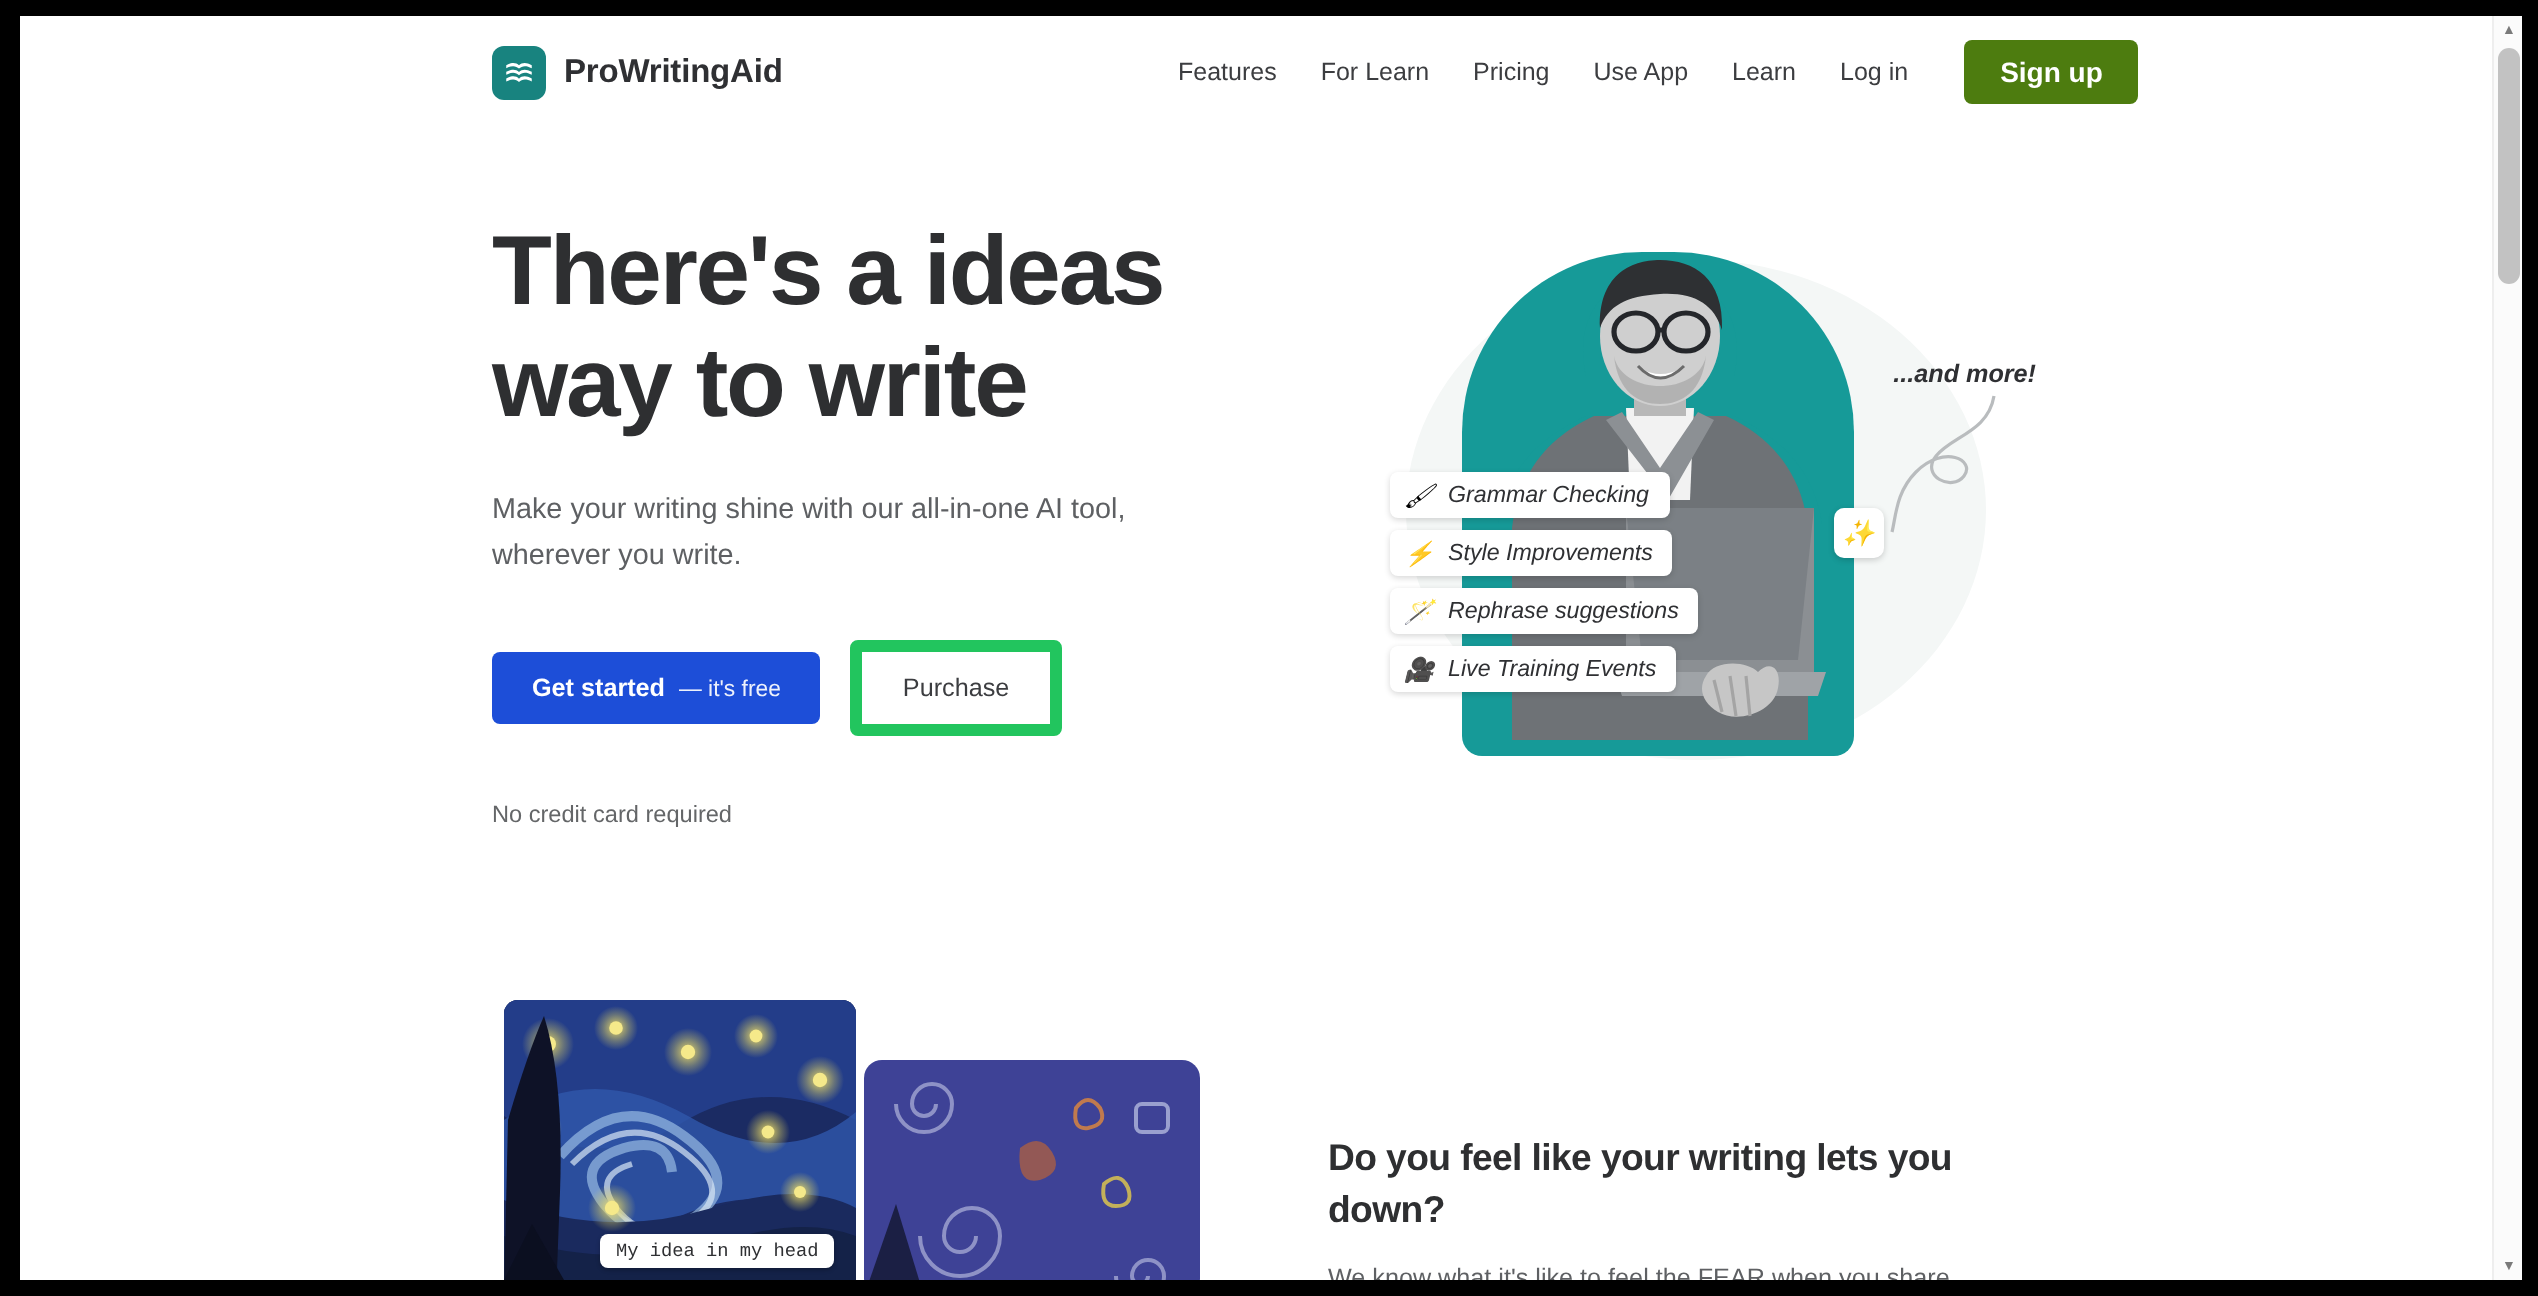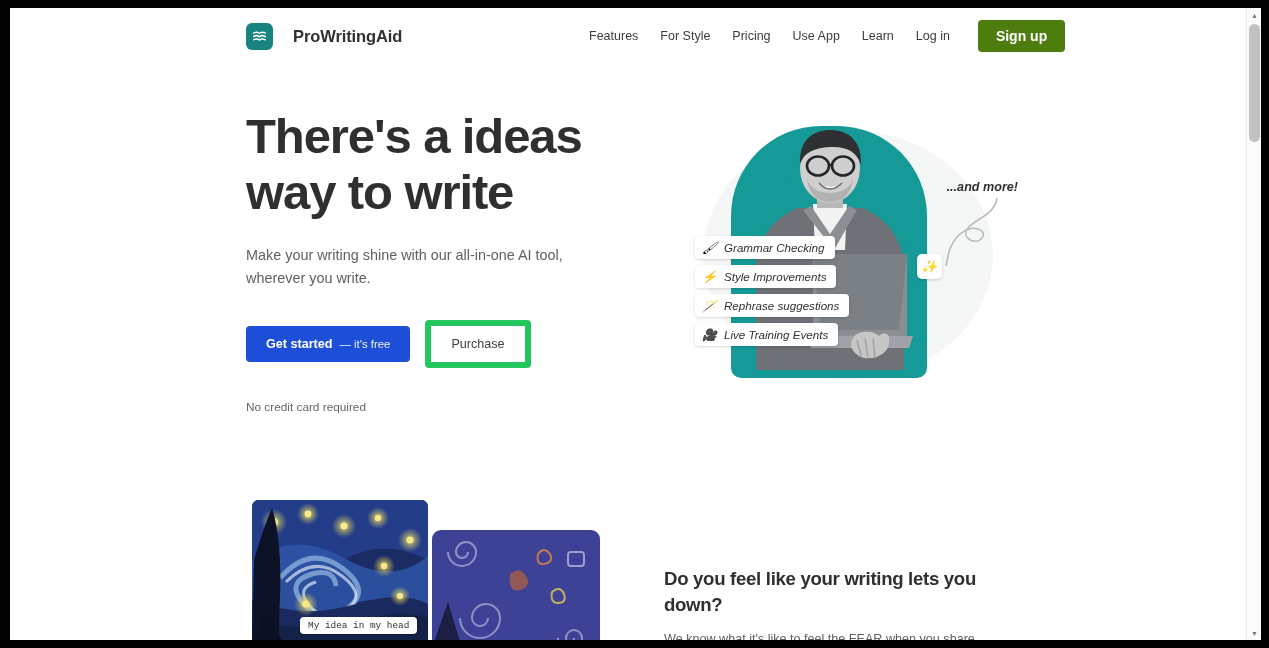--- a/index.html
+++ b/index.html
@@ -75,21 +75,21 @@
     height: 56px;
     background: #ffffff;
     display: flex;
     align-items: center;
   }
   .brand {
     position: absolute;
     left: 236px;
     display: flex;
     align-items: center;
-    gap: 20px;
+    gap: 9px;
     cursor: pointer;
   }
   .brand-mark {
     width: 27px; height: 27px;
     border-radius: 6px;
     background: #18837f;
     display: flex; align-items: center; justify-content: center;
     flex: none;
   }
   .brand-name {
@@ -337,21 +337,21 @@
               <path d="M3 6.5 C7 4.2 10 4.6 12 6.6 C14 4.6 17 4.2 21 6.5 L21 8.6 C17 6.4 14 6.9 12 8.9 C10 6.9 7 6.4 3 8.6 Z" fill="#ffffff"></path>
               <path d="M3 11.2 C7 8.9 10 9.3 12 11.3 C14 9.3 17 8.9 21 11.2 L21 13.3 C17 11.1 14 11.6 12 13.6 C10 11.6 7 11.1 3 13.3 Z" fill="#ffffff"></path>
               <path d="M3 15.9 C7 13.6 10 14 12 16 C14 14 17 13.6 21 15.9 L21 18 C17 15.8 14 16.3 12 18.3 C10 16.3 7 15.8 3 18 Z" fill="#ffffff"></path>
             </svg>
           </span>
           <span class="brand-name">ProWritingAid</span>
         </div>
 
         <nav class="main-nav">
           <span class="nav-link">Features</span>
-          <span class="nav-link">For Style</span>
+          <span class="nav-link">For Learn</span>
           <span class="nav-link">Pricing</span>
           <span class="nav-link">Use App</span>
           <span class="nav-link">Learn</span>
           <span class="nav-link">Log in</span>
           <span class="nav-cta">Sign up</span>
         </nav>
       </header>
 
       <section class="hero-copy">
         <h1 class="hero-title">

